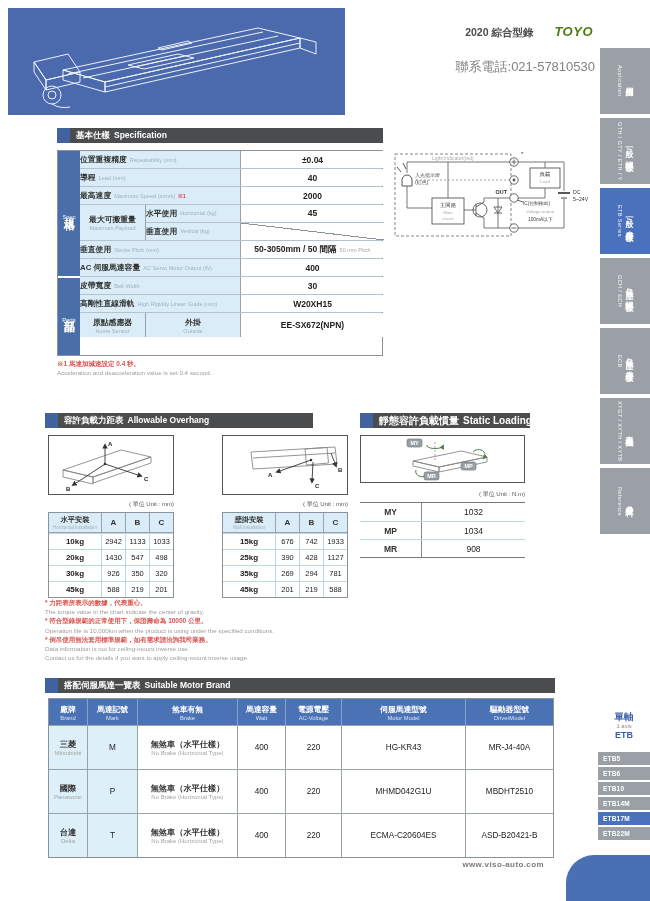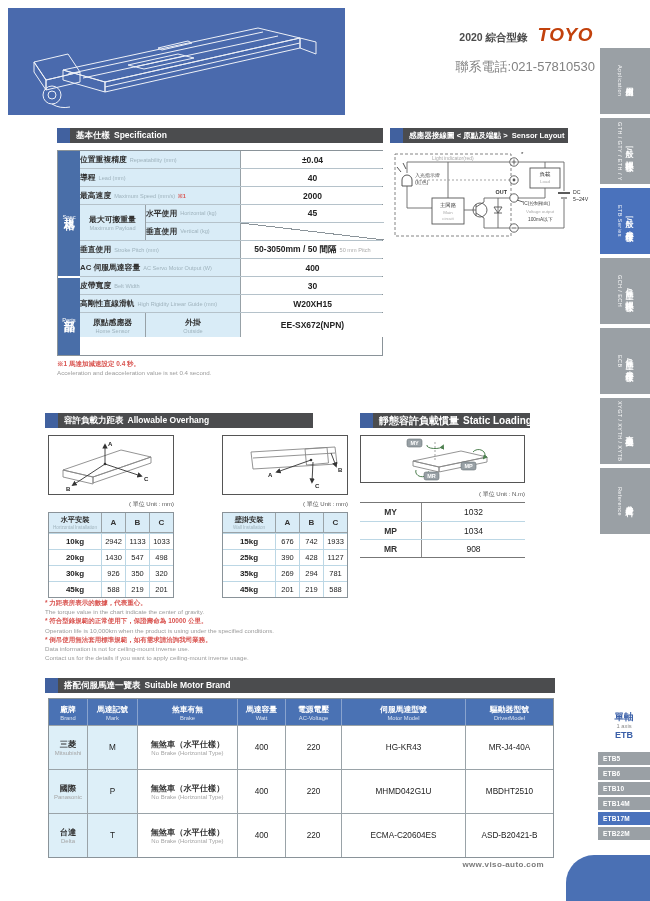--- a/index.html
+++ b/index.html
@@ -3,21 +3,21 @@
 <meta charset="utf-8">
 <style>
   html,body{margin:0;padding:0;background:#fff;}
   .page{position:relative;width:650px;height:901px;background:#fff;overflow:hidden;
         font-family:"Liberation Sans",sans-serif;color:#333;}
   *{box-sizing:border-box;}
 
   
   .hero{position:absolute;left:8px;top:8px;width:337px;height:107px;background:#4a6aad;}
   .catalog-line{position:absolute;top:24px;right:57px;font-size:10.5px;color:#4c4c4c;font-weight:bold;white-space:nowrap;}
-  .catalog-line .logo{font-size:19px;font-style:italic;color:#c2410c;margin-left:7px;letter-spacing:.5px;}
+  .catalog-line .logo{font-size:13px;font-style:italic;color:#4d7c0f;margin-left:18px;letter-spacing:.5px;}
   .phone{position:absolute;top:58px;right:55px;font-size:13px;color:#828282;}
 
   
   .side-tabs{position:absolute;right:0;top:48px;width:50px;display:flex;flex-direction:column;gap:4px;}
   .side-tab{height:66px;background:#9aa0a5;color:#fff;display:flex;align-items:center;justify-content:center;}
   .side-tab.active{background:#4a72bc;}
   .vt{writing-mode:vertical-rl;text-orientation:mixed;text-align:center;}
   .vt span{display:block;}
   .vt .zh{font-size:8px;font-weight:bold;letter-spacing:1px;}
   .vt .en{font-size:5.5px;letter-spacing:.4px;opacity:.92;}
@@ -296,24 +296,20 @@
           </div>
         <div class="val w143">EE-SX672(NPN)</div>
       </div>
     </div>
   </div>
   <div class="spec-fn">
     <div class="fn-red">※1 馬達加減速設定 0.4 秒。</div>
     <div class="fn-gray">Acceleration and deacceleration value is set 0.4 second.</div>
   </div>
 
-  <div class="sec-bar" style="left:390px;top:128px;width:178px;">
-    <div class="acc"></div>
-    <div class="t" style="font-size:7.6px;"><span>感應器接線圖 &lt; 原點及端點 &gt;</span><span class="en">Sensor Layout</span></div>
-  </div>
 
   <svg style="position:absolute;left:392px;top:146px;" width="205" height="97" viewBox="0 0 205 97">
     <g stroke="#777" fill="none" stroke-width="0.9">
       <rect x="3" y="8" width="116" height="82" stroke-dasharray="3,2"></rect>
       <path d="M15 16 L118 16" stroke="#666"></path>
       <path d="M15 16 L15 27" stroke="#666"></path>
       <path d="M10 34 a5 5 0 0 1 10 0 l0 6 h-10 z" stroke="#444"></path>
       <path d="M5 21 L9 26 M11 17 L14 23" stroke="#444"></path>
       <path d="M15 40 L15 62 L40 62" stroke="#666"></path>
       <rect x="40" y="52" width="32" height="26" stroke="#555"></rect>

